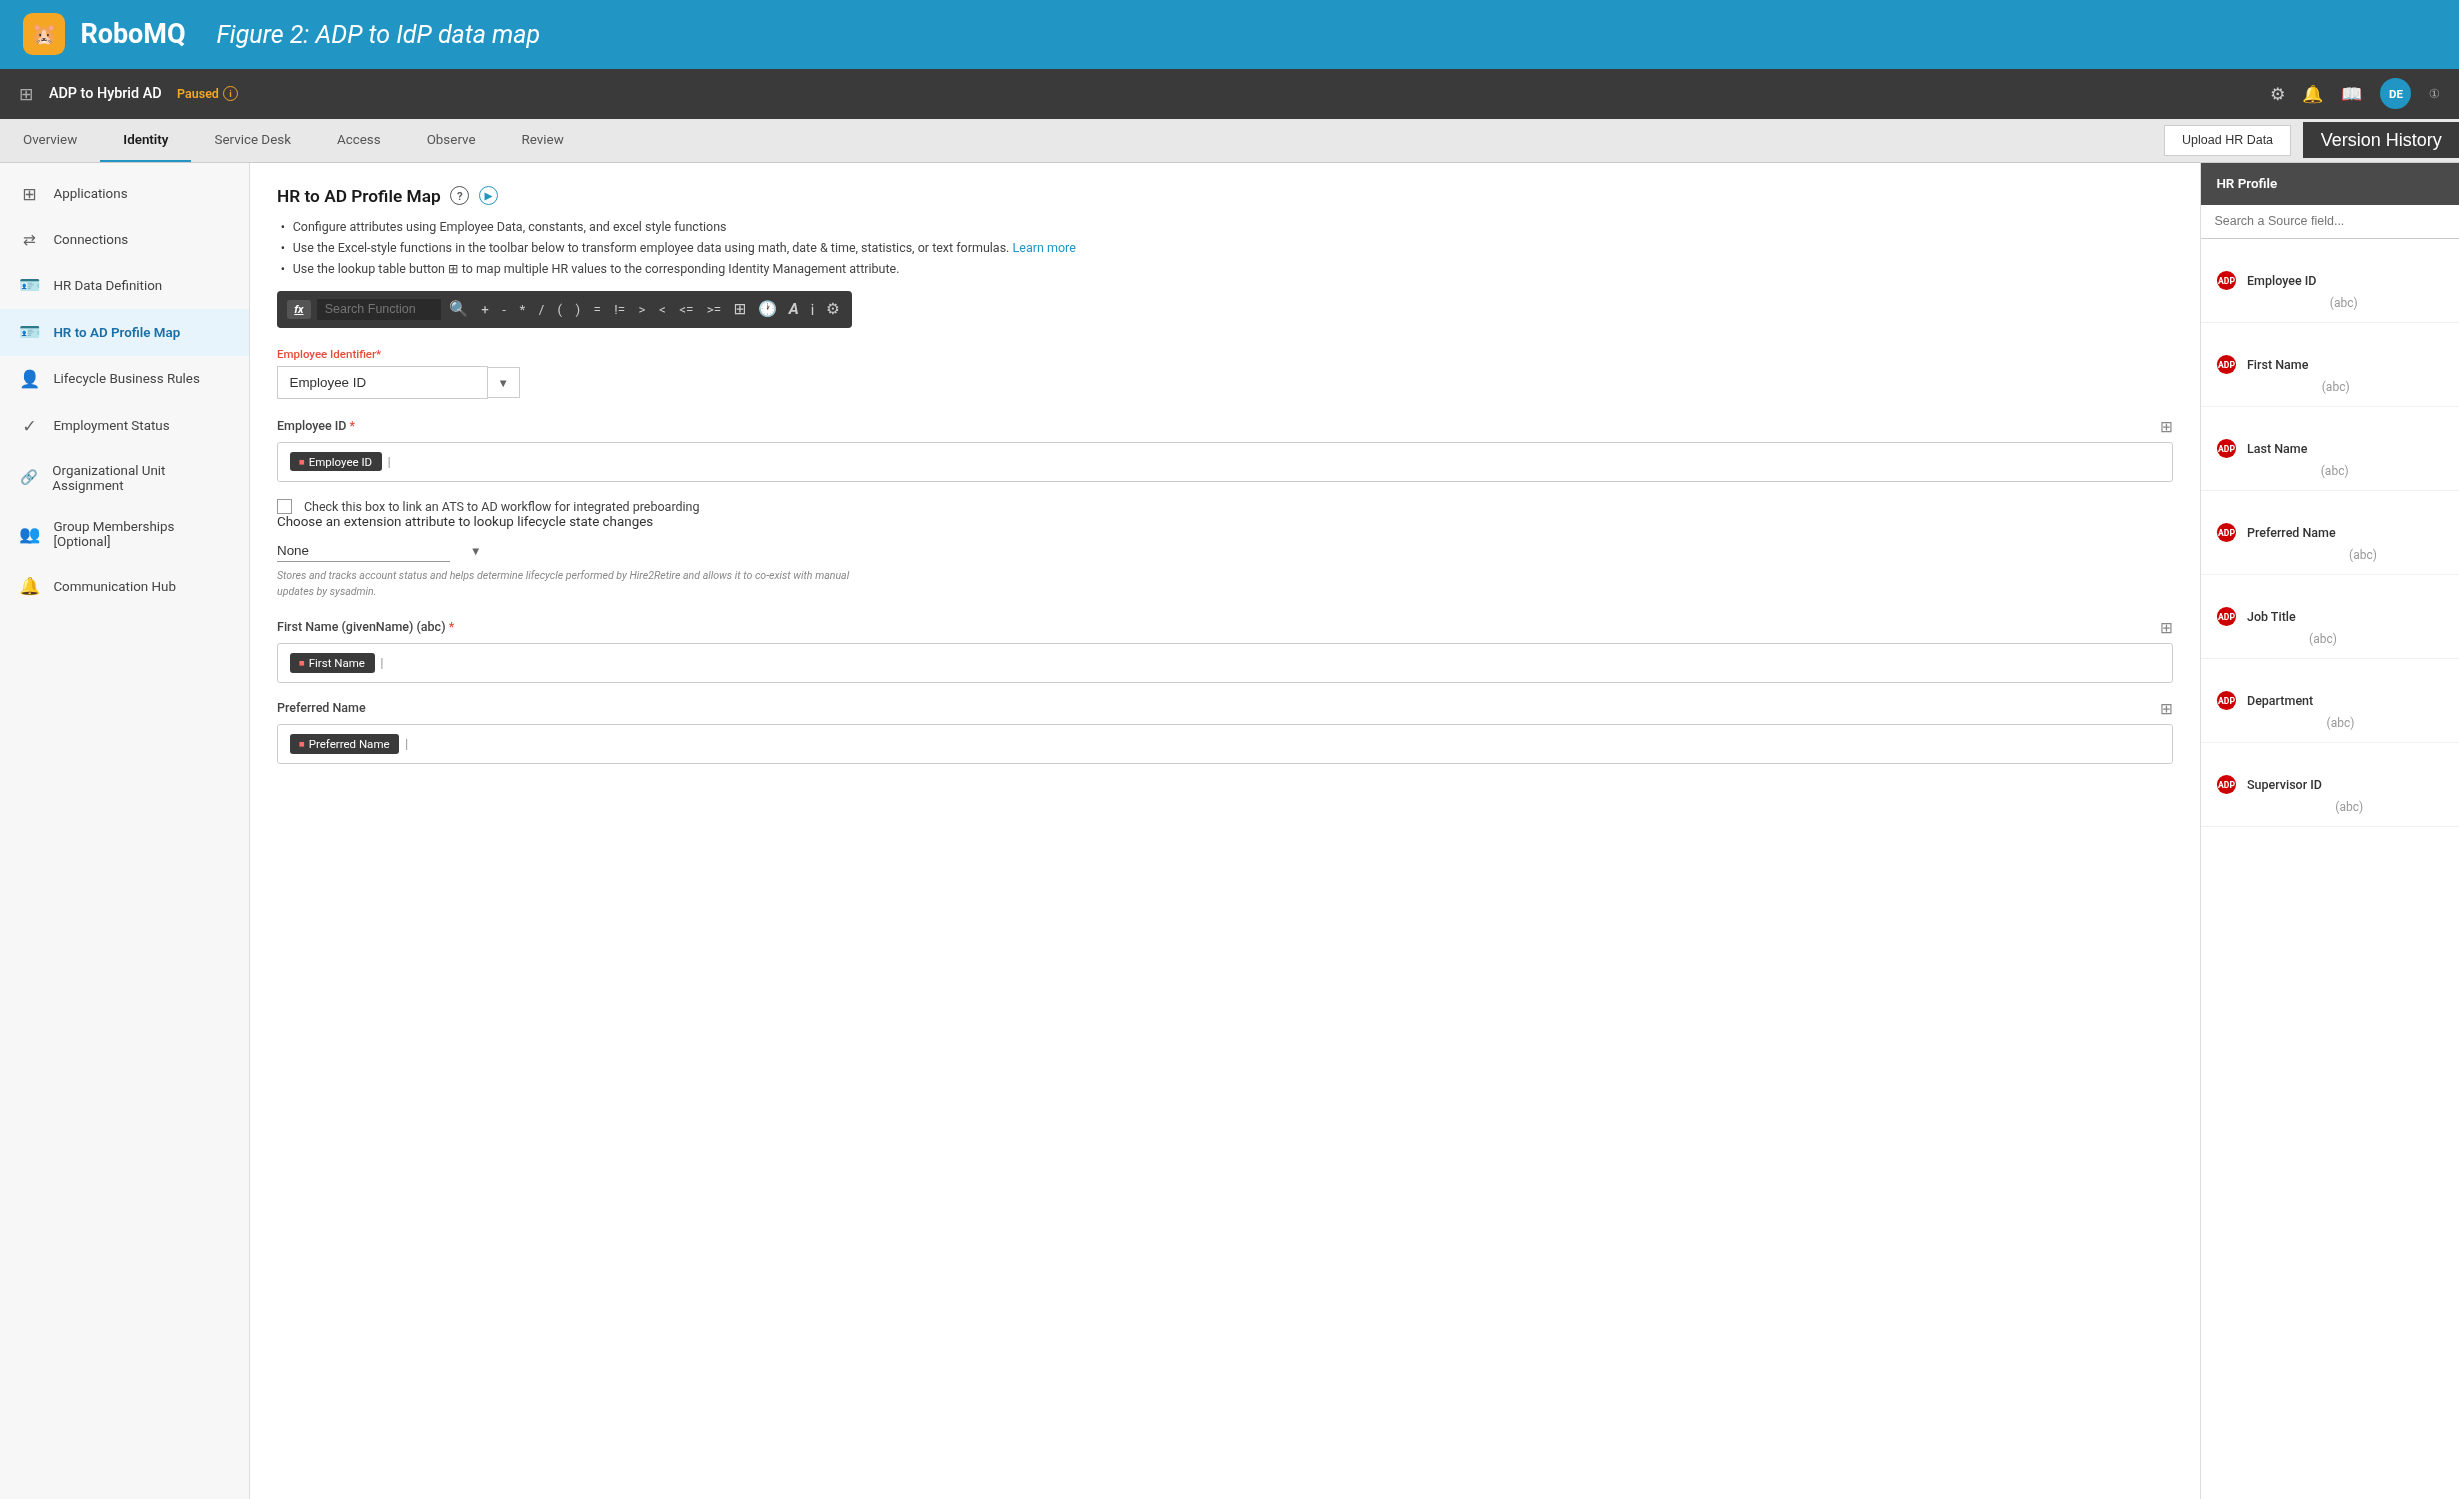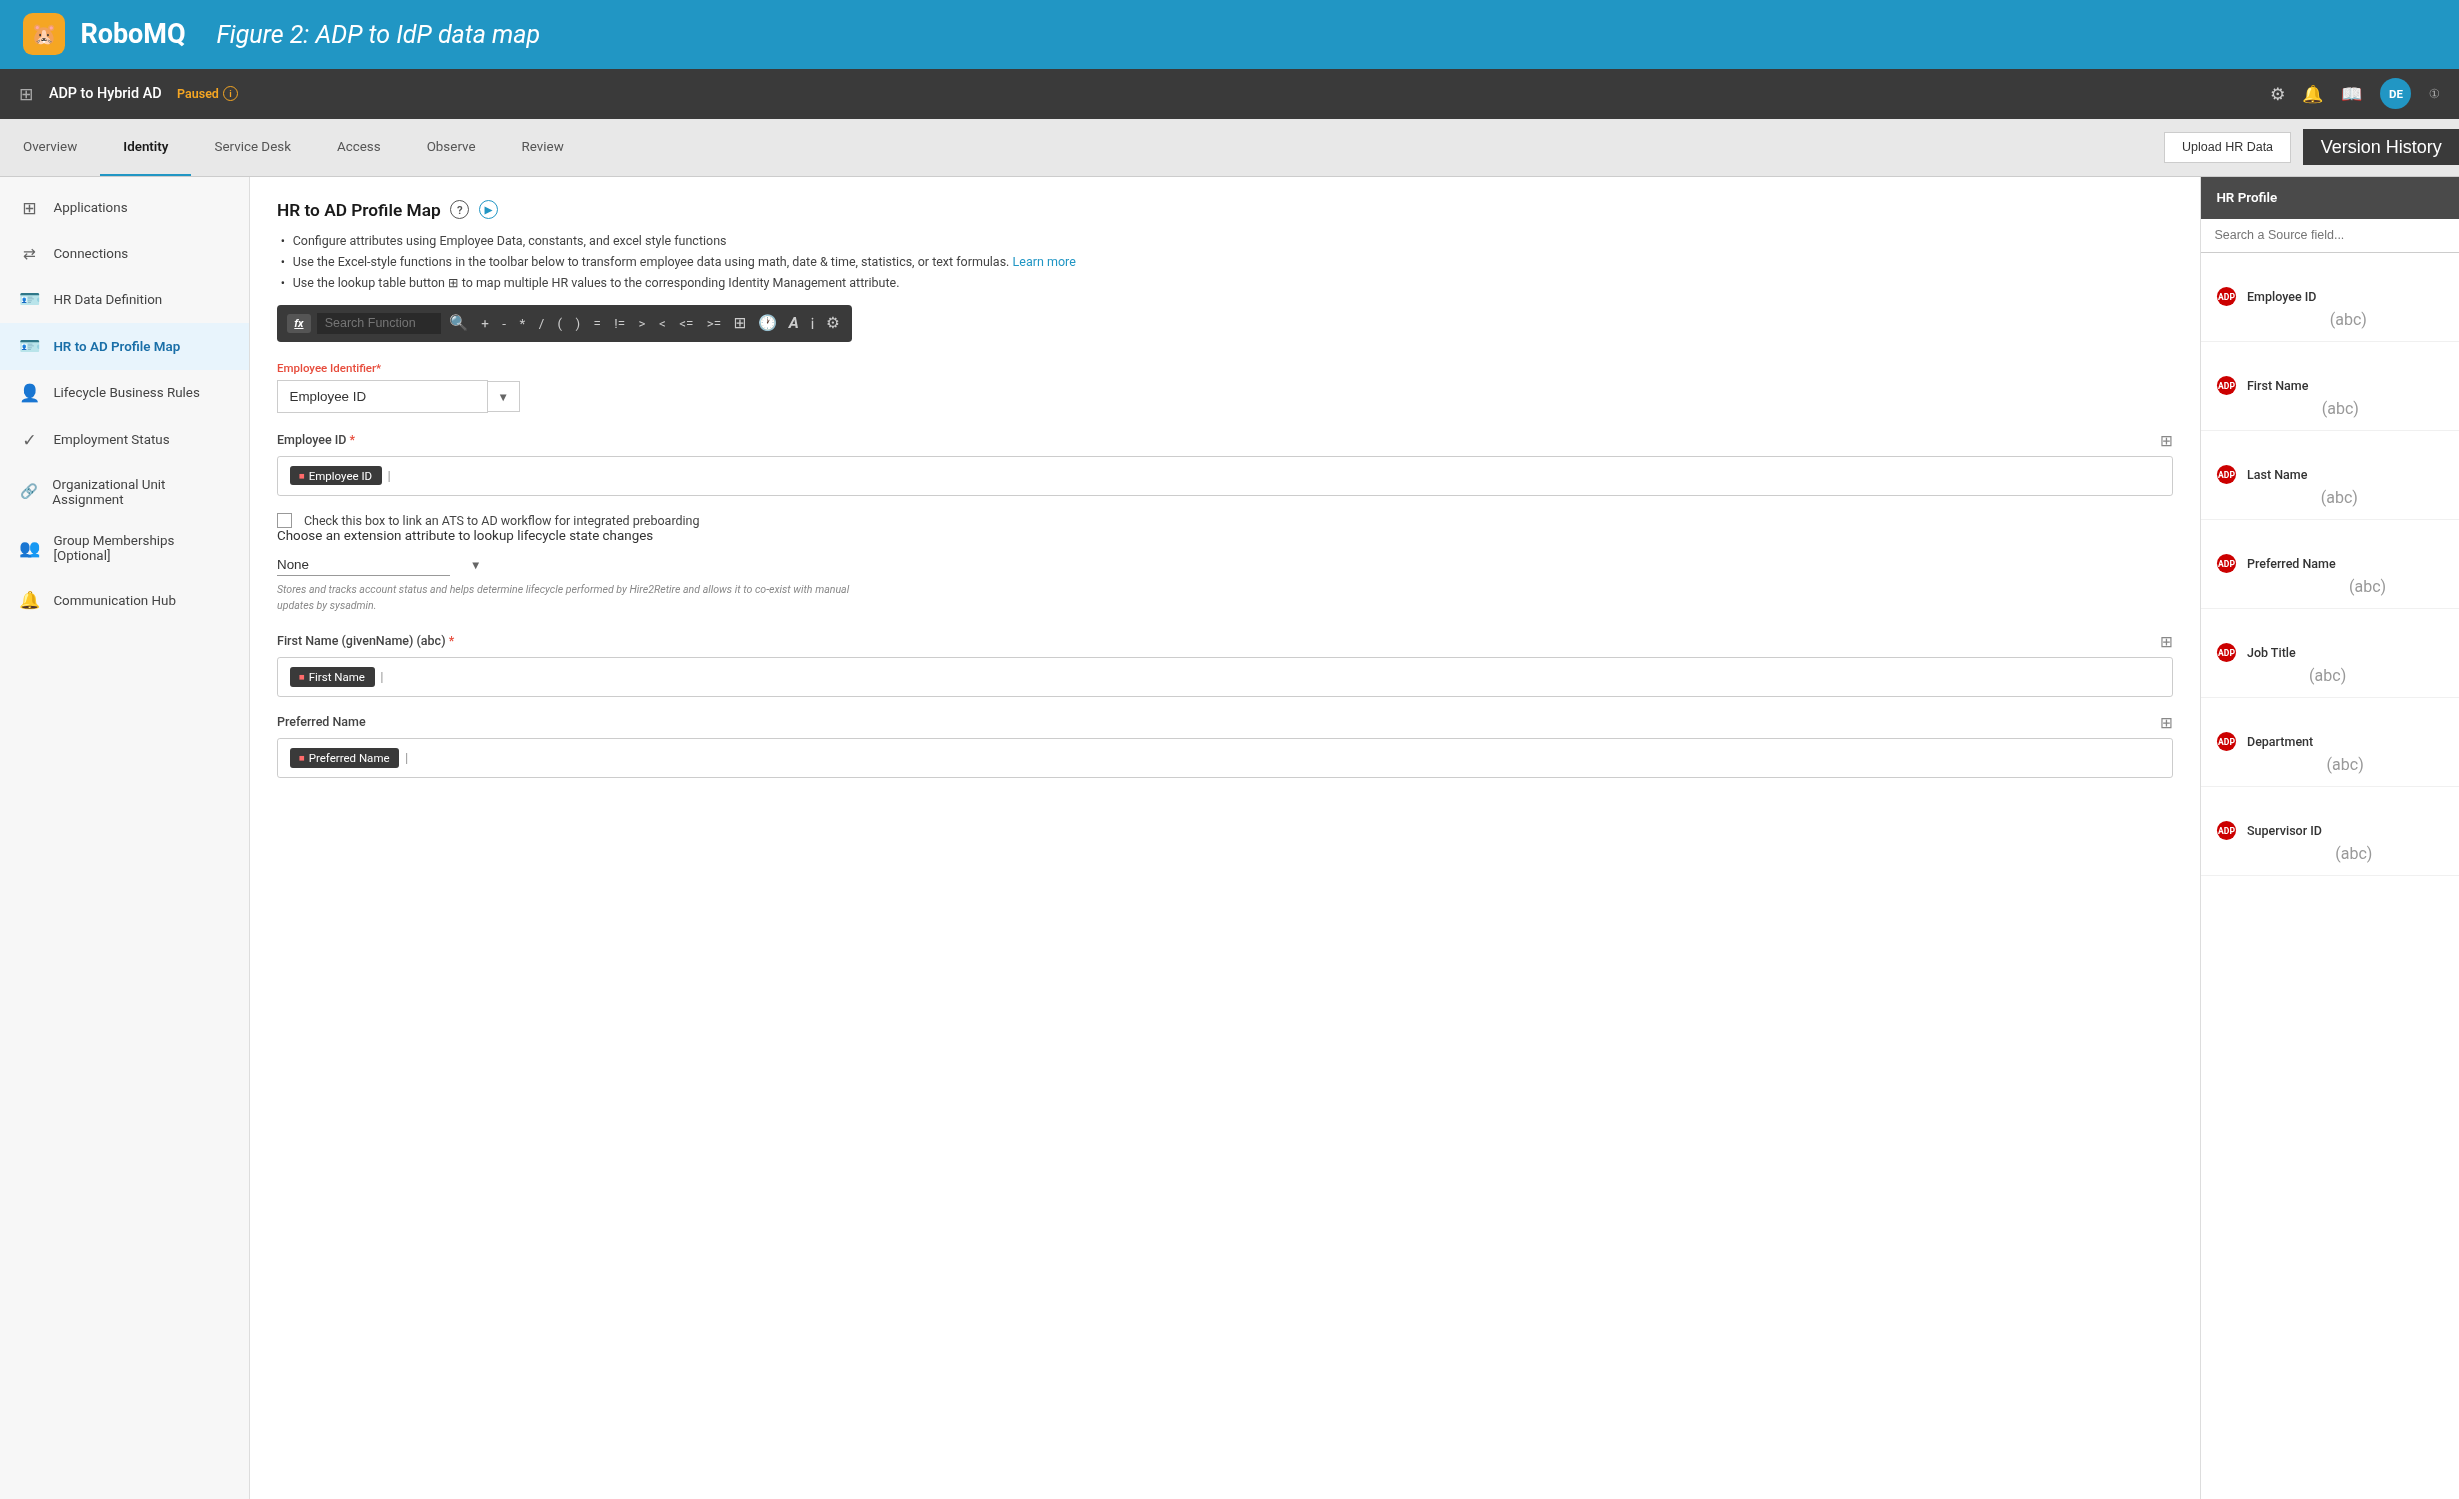--- a/index.html
+++ b/index.html
@@ -82,21 +82,21 @@
       border-radius: 50%;
       display: flex; align-items: center; justify-content: center;
       color: white;
       font-size: 11.5px;
       font-weight: 700;
     }
 
     
     .nav-bar {
       background: #e8e8e8;
-      height: 58px;
+      height: 44px;
       display: flex;
       align-items: stretch;
       border-bottom: 1px solid #ccc;
       justify-content: space-between;
     }
     .nav-tabs {
       display: flex; align-items: stretch;
     }
     .nav-tab {
       padding: 0 23px;
@@ -442,21 +442,21 @@
     .hr-adp-icon {
       width: 21px; height: 21px;
       flex-shrink: 0;
     }
     .hr-field-name {
       font-size: 12.5px;
       color: #333;
       font-weight: 500;
     }
     .hr-field-type {
-      font-size: 16px;
+      font-size: 12px;
       color: #999;
       margin-left: 3.8px;
       margin-top: 46px;
     }
   </style>
 </head>
 <body>
 
 <div class="top-banner">
   <div class="logo-icon">🐹</div>

